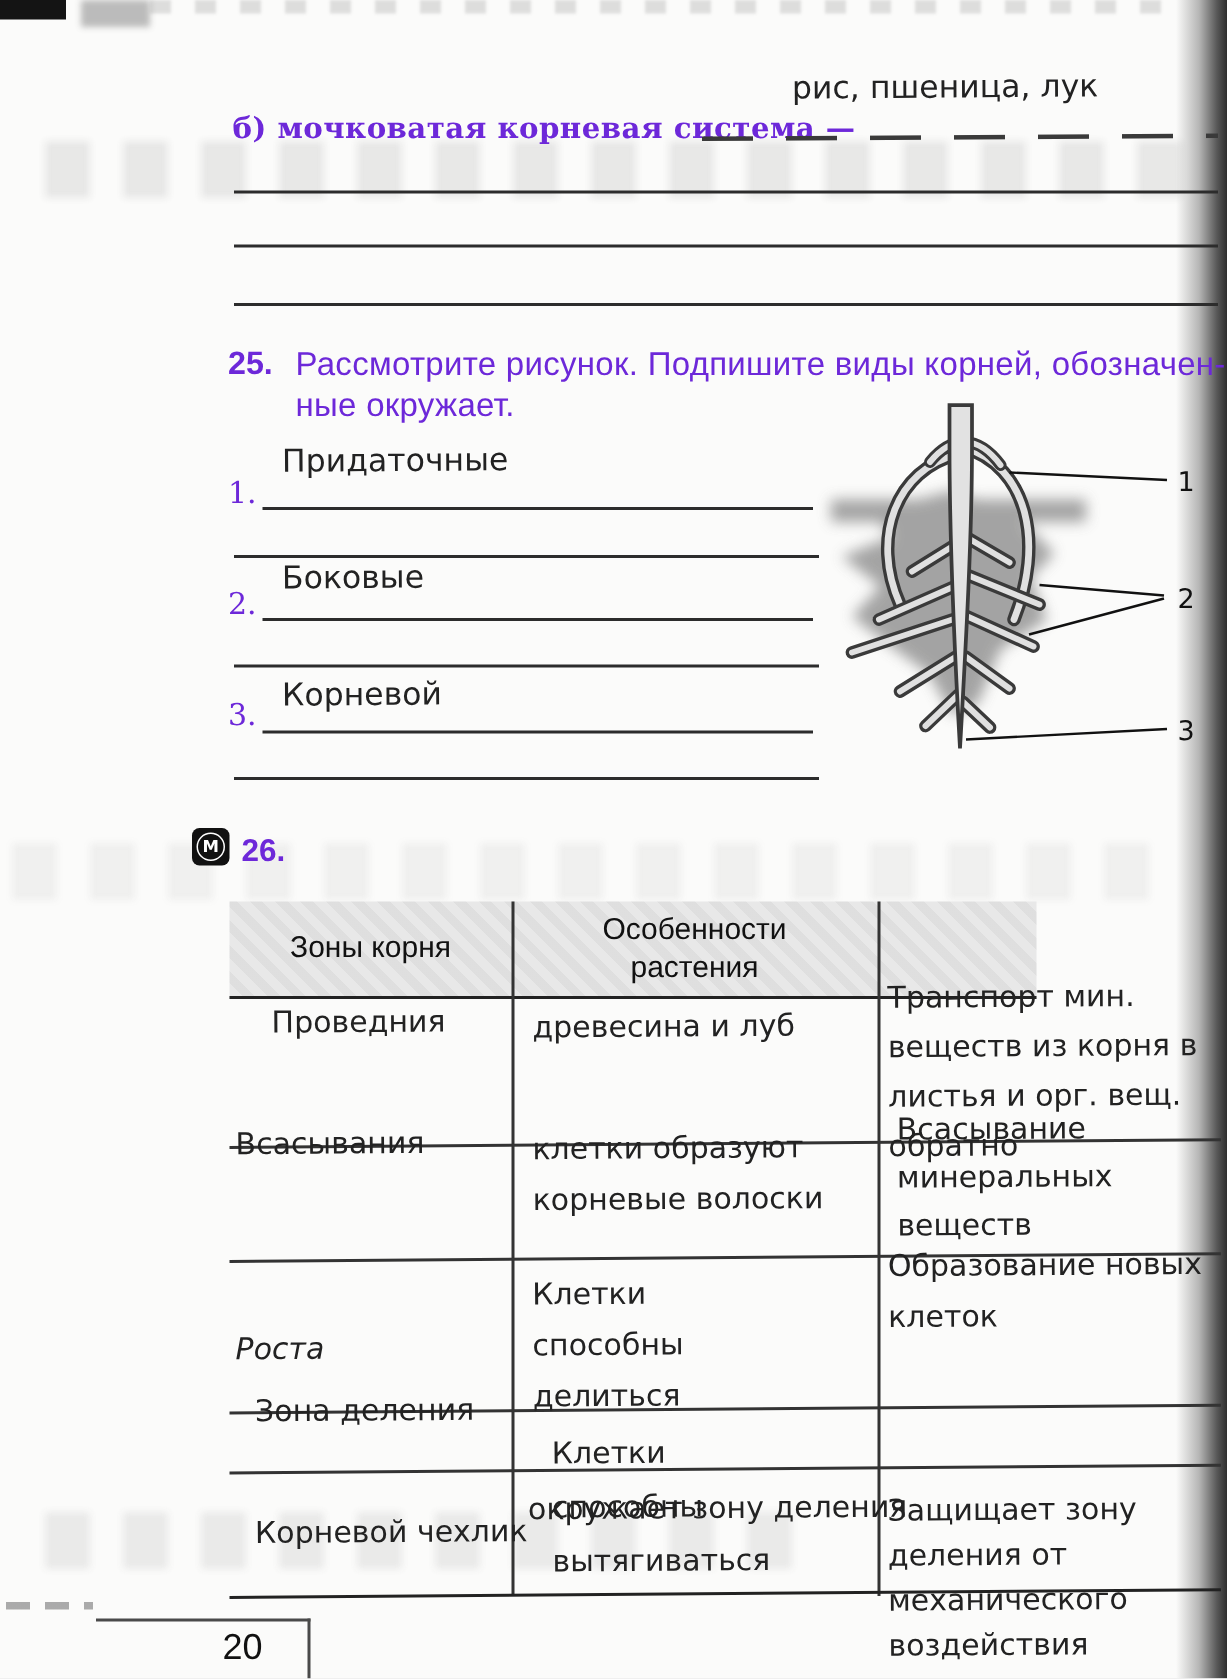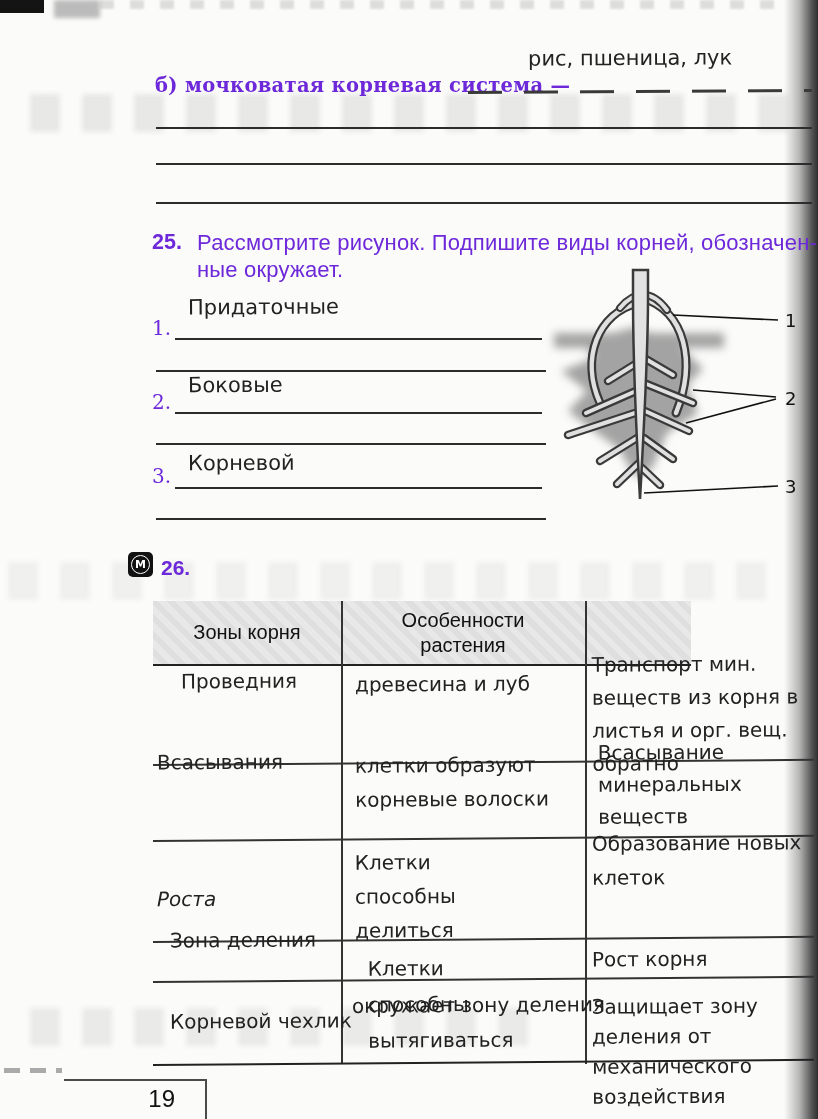--- a/index.html
+++ b/index.html
@@ -217,23 +217,22 @@
   <span class="hw" style="left:157px; top:746px;">Всасывания</span>
   <span class="hw wrap" style="left:355px; top:748px; width:215px; line-height:34px;">клетки образуют корневые волоски</span>
   <span class="hw wrap" style="left:598px; top:736px; width:212px; line-height:32px;">Всасывание минеральных веществ</span>
 
   <span class="hw" style="left:157px; top:883px;font-style:italic;">Роста</span>
   <span class="hw wrap" style="left:355px; top:845px; width:182px; line-height:34px;">Клетки способны делиться</span>
   <span class="hw wrap" style="left:592px; top:826px; width:212px; line-height:34px;">Образование новых клеток</span>
 
   <span class="hw" style="left:170px; top:924px;">Зона деления</span>
   <span class="hw wrap" style="left:368px; top:950px; width:182px; line-height:36px;">Клетки способны вытягиваться</span>
-  <span class="hw" style="left:592px; top:943px;">Рост корня</span>
 
   <span class="hw" style="left:170px; top:1005px;">Корневой чехлик</span>
   <span class="hw" style="left:352px; top:989px;">окружает зону деления</span>
   <span class="hw wrap" style="left:592px; top:991px; width:222px; line-height:30px;">Защищает зону деления от механического воздействия</span>
 
   <div class="pagenum-box">
-    <span>19</span>
+    <span>20</span>
   </div>
 
 </div>
 
 </body></html>

